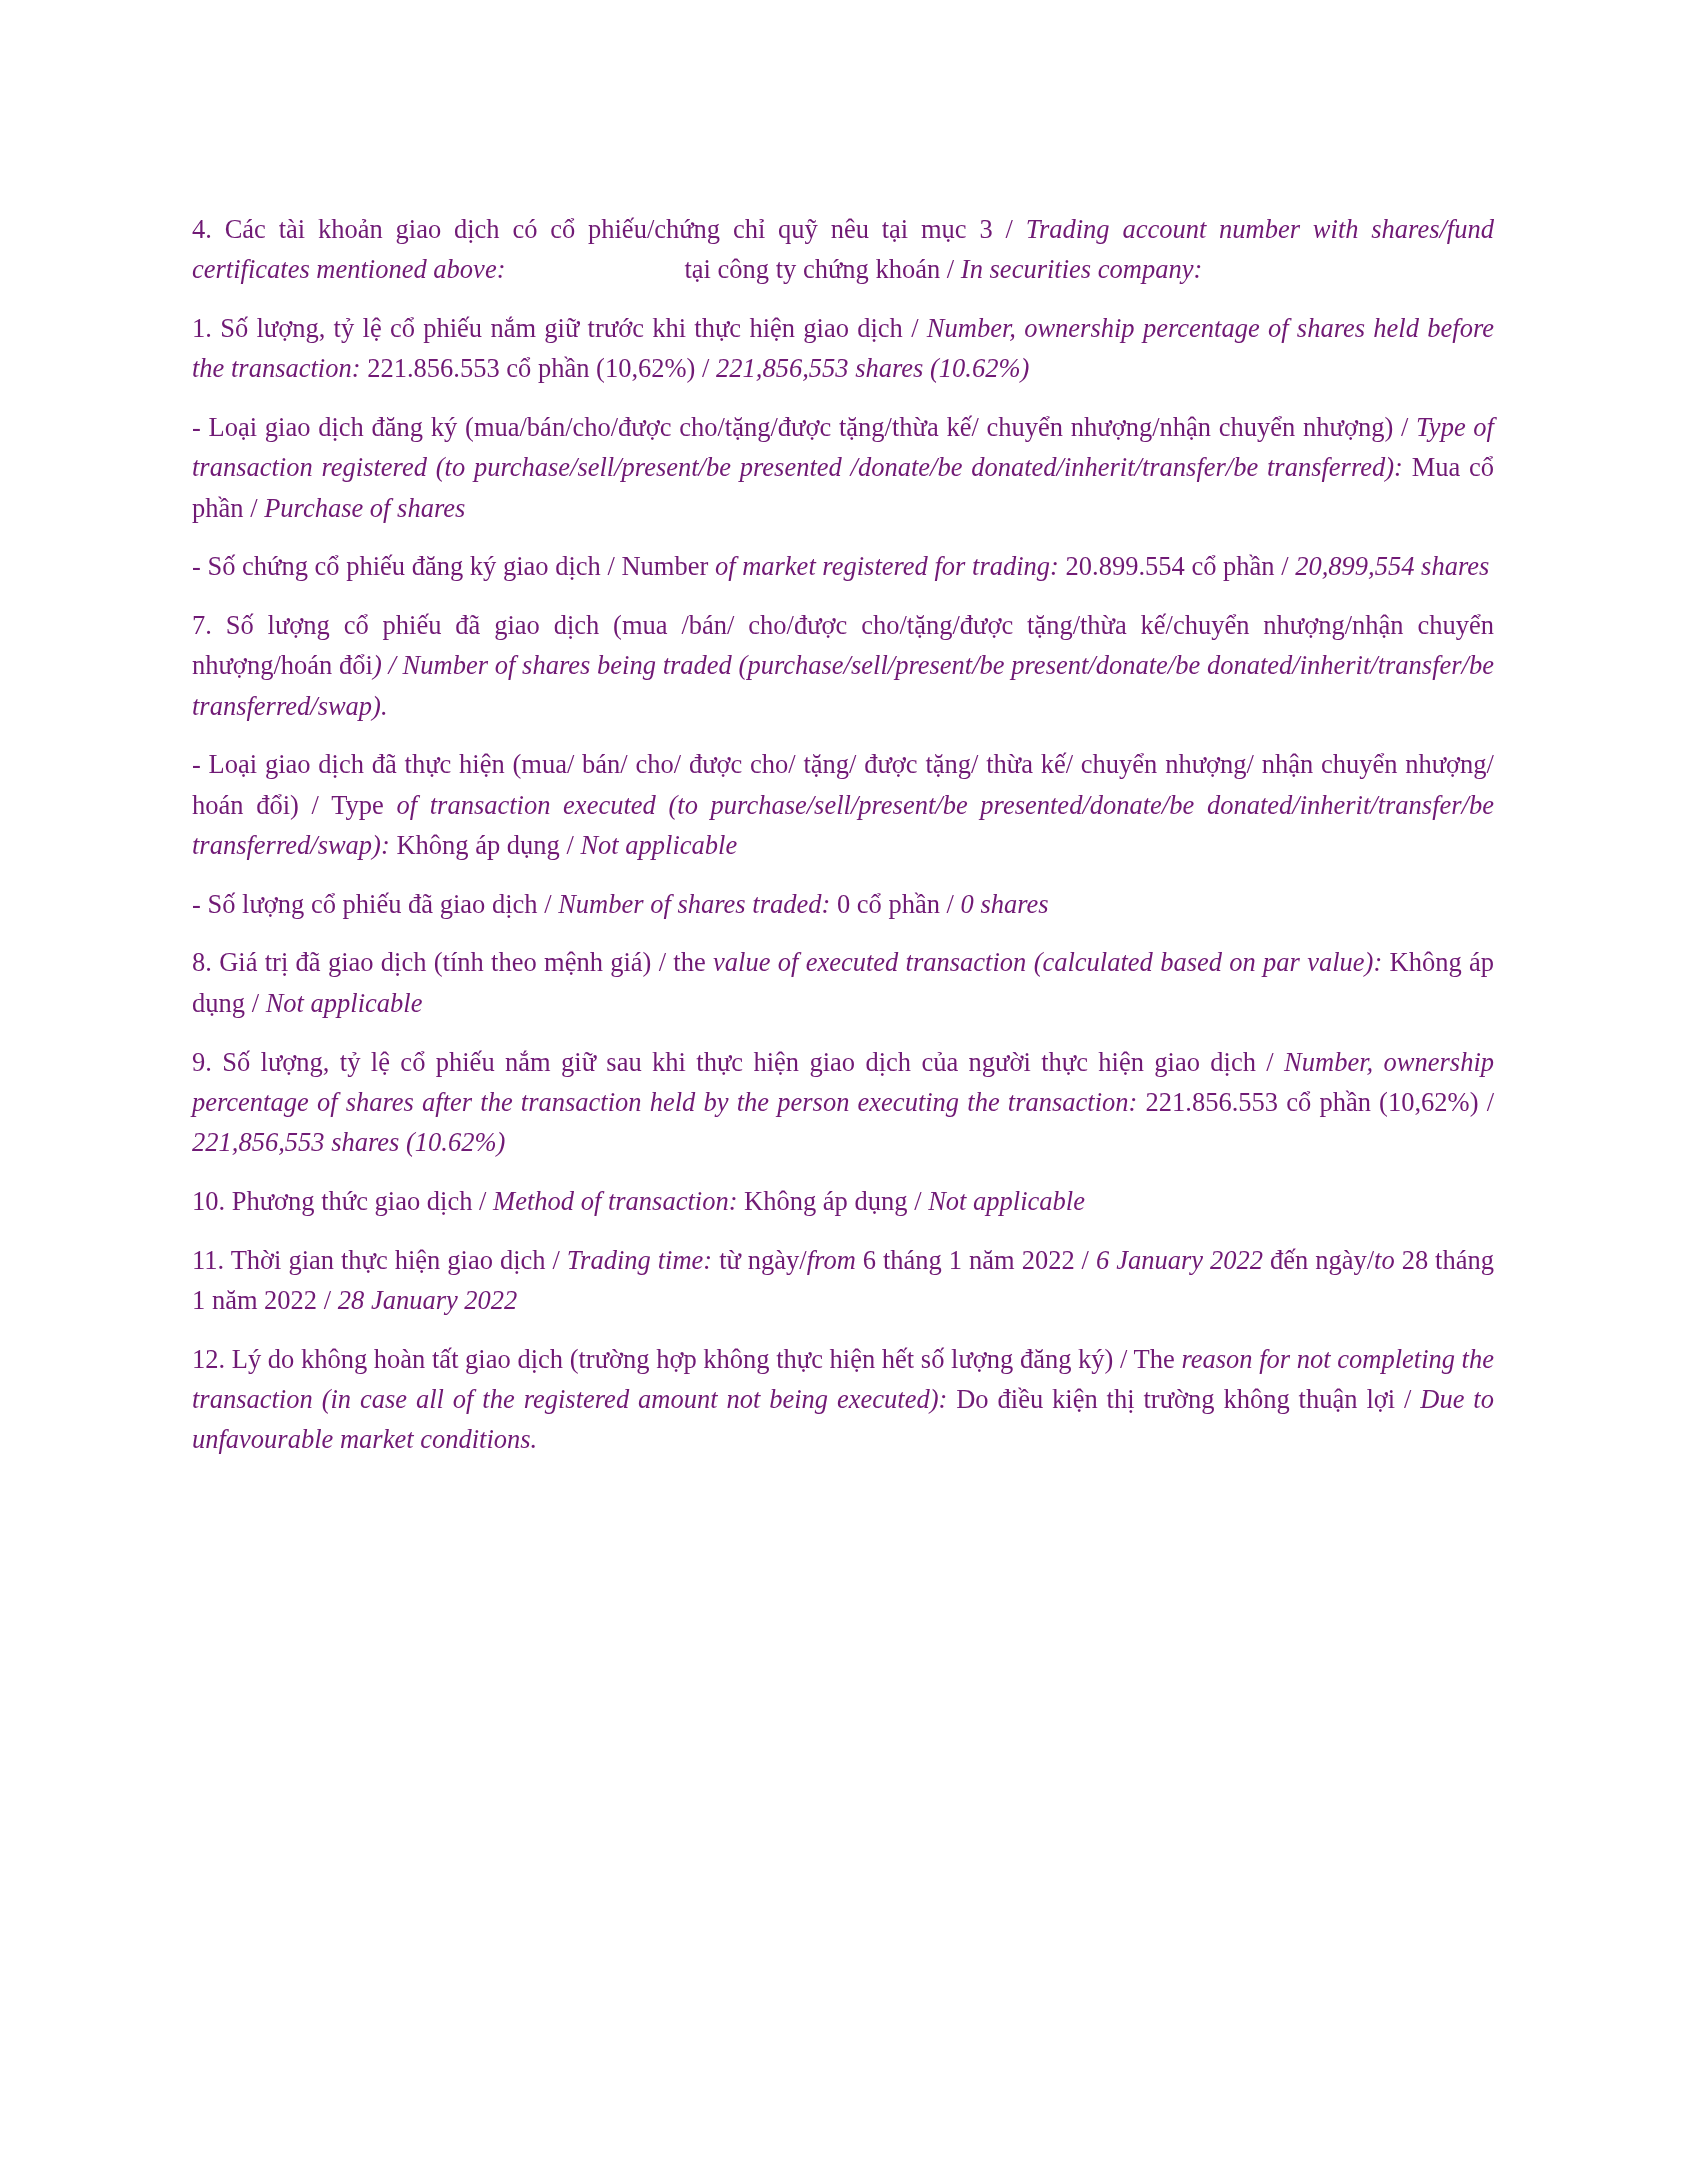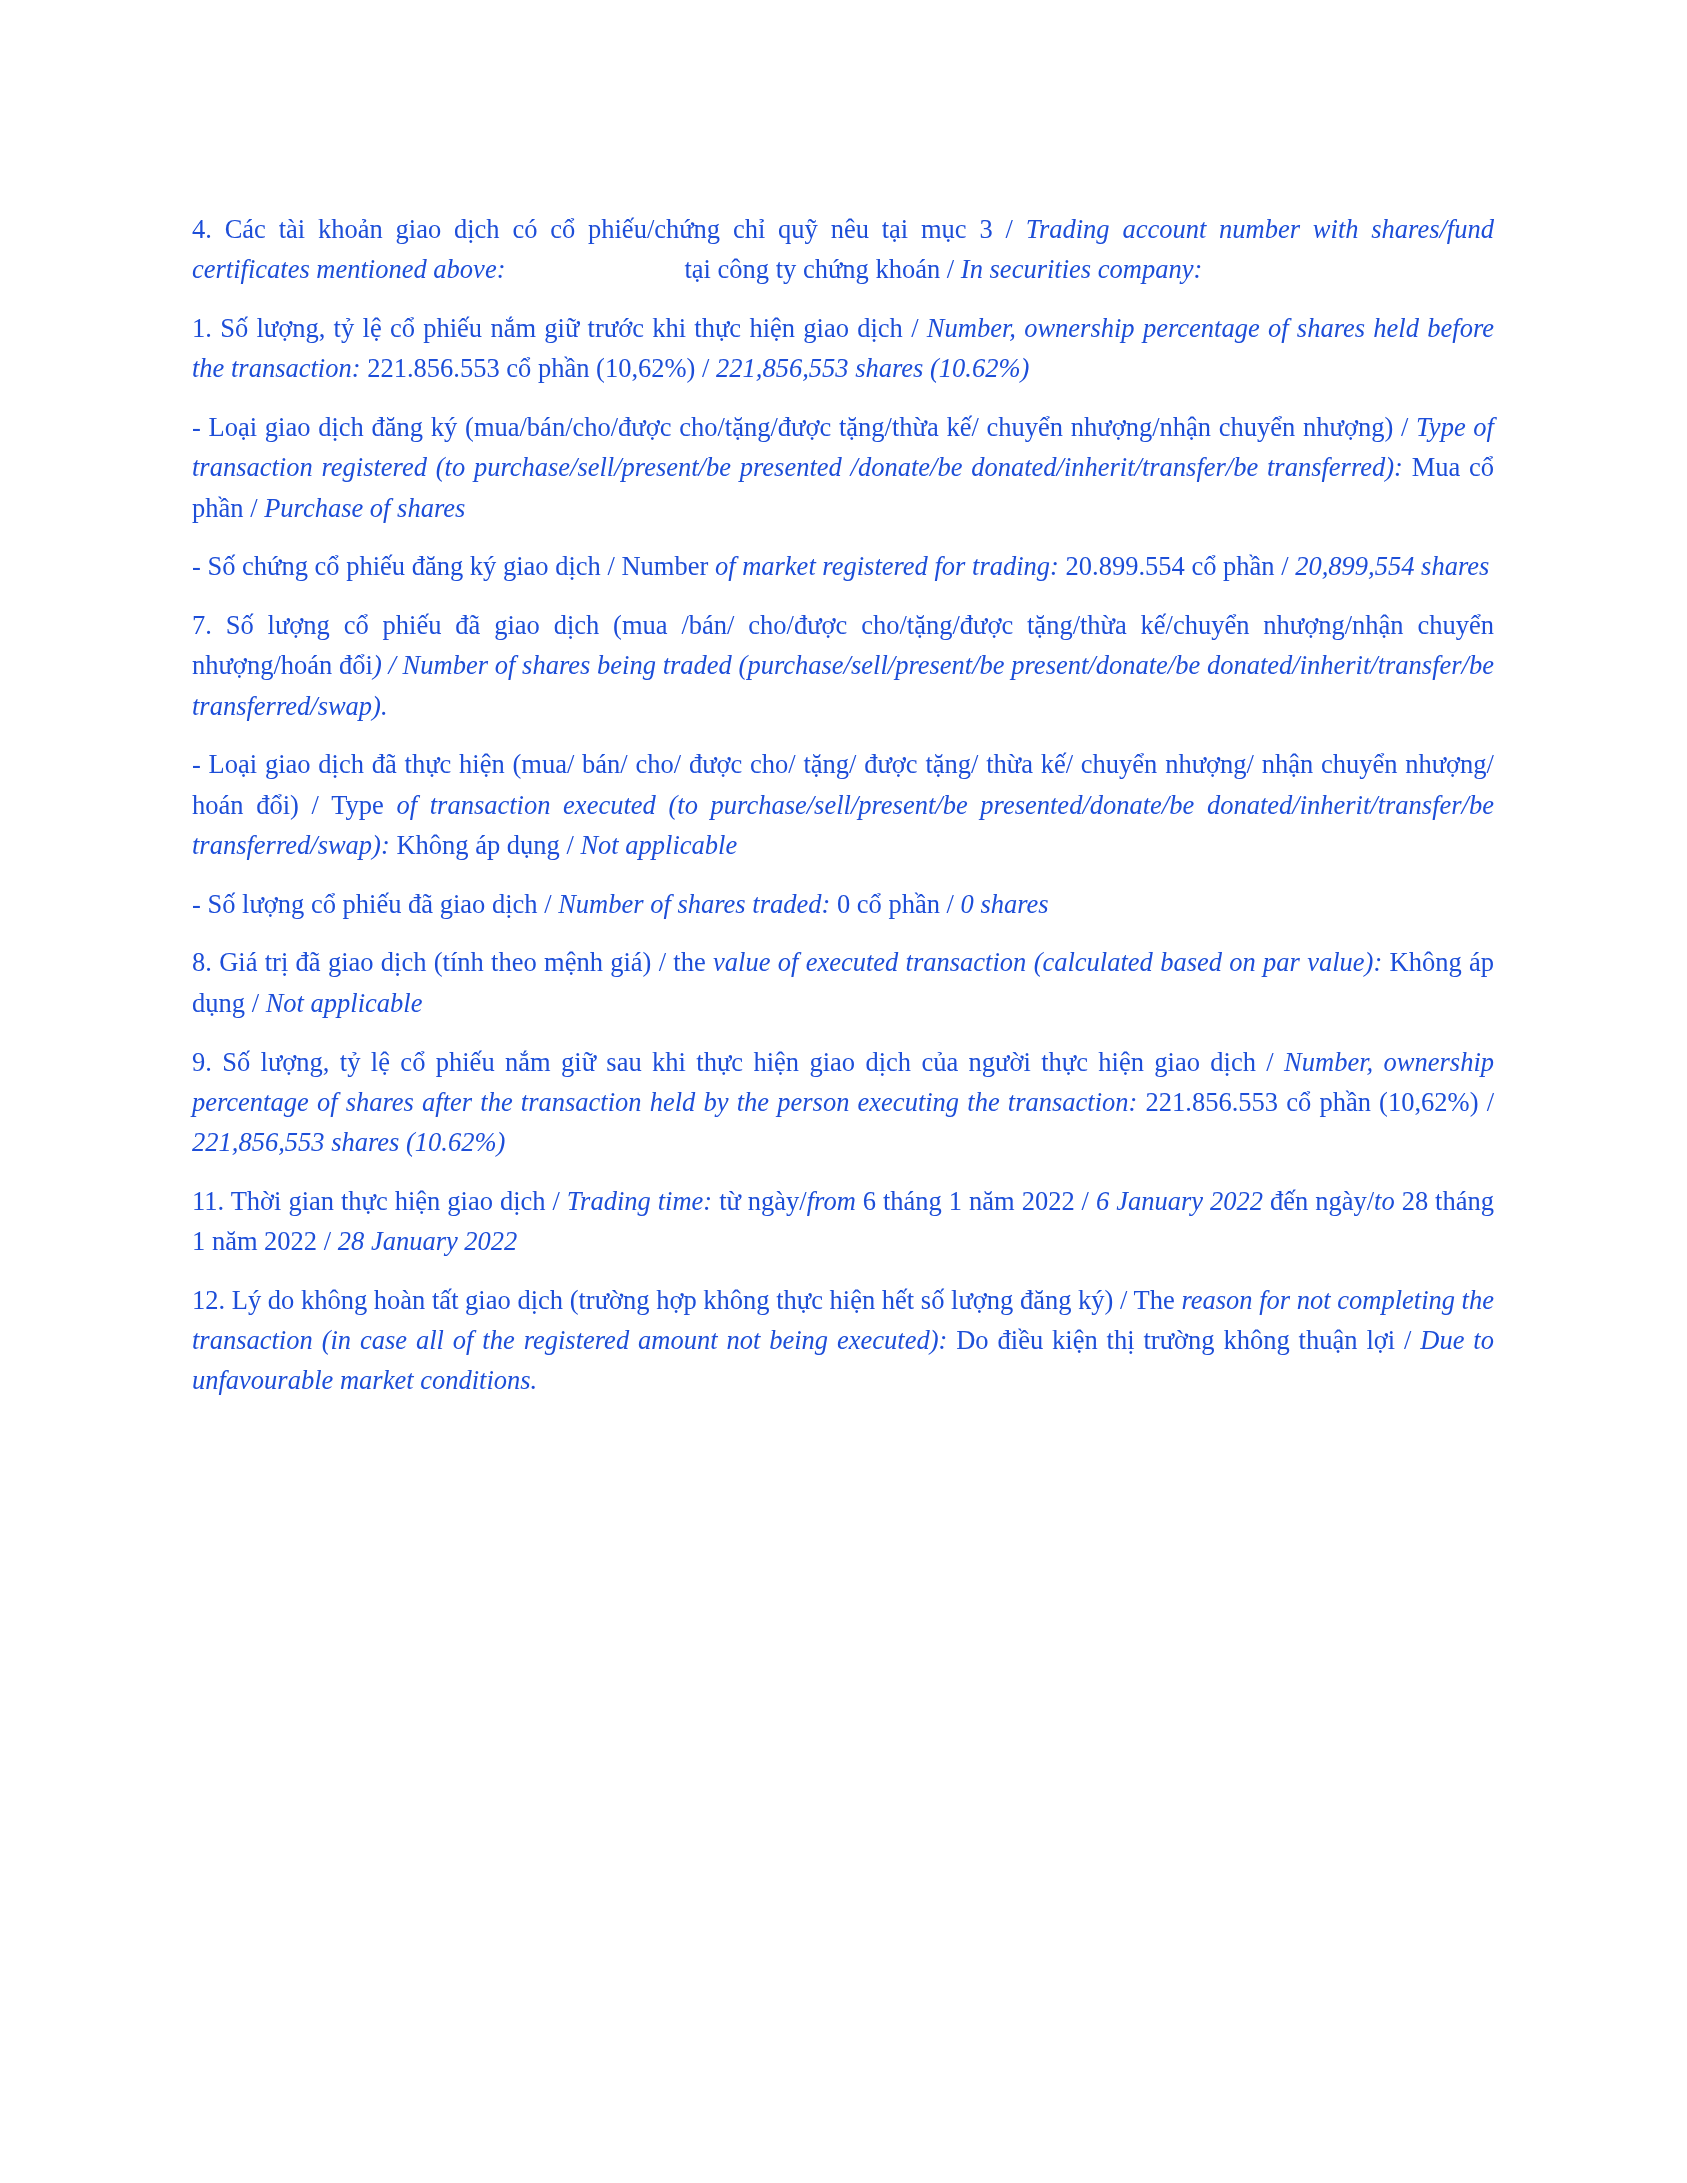--- a/index.html
+++ b/index.html
@@ -20,21 +20,21 @@
     position: absolute;
     left: 192px;
     top: 209px;
     width: 1302px;
   }
   p.para {
     margin: 0 0 18.5px 0;
     font-family: "Liberation Serif", "DejaVu Serif", serif;
     font-size: 26.5px;
     line-height: 1.52;
-    color: #1d4ed8;
+    color: #701a75;
     text-align: justify;
     text-justify: inter-word;
     -webkit-hyphens: none;
     hyphens: none;
   }
   p.para:last-child { margin-bottom: 4px; }
 
   
   .gap-lg { margin-bottom: 42px; }
   .gap-md { margin-bottom: 22.5px; }
@@ -83,20 +83,23 @@
     </p>
 
     <p class="para gap-md">
       <span>8. Giá trị đã giao dịch (tính theo mệnh giá) / the </span><span class="i">value of executed transaction (calculated based on par value): </span><span class="b">Không áp dụng</span><span class="b"> / </span><span class="bi">Not applicable</span>
     </p>
 
     <p class="para gap-md">
       <span>9. Số lượng, tỷ lệ cổ phiếu nắm giữ sau khi thực hiện giao dịch của người thực hiện giao dịch / </span><span class="i">Number, ownership percentage of shares after the transaction held by the person executing the transaction: </span><span class="b">221.856.553 cổ phần (10,62%)</span><span class="b"> / </span><span class="bi">221,856,553 shares (10.62%)</span>
     </p>
 
+    <p class="para gap-md">
+      <span>10. Phương thức giao dịch / </span><span class="i">Method of transaction: </span><span class="b">Không áp dụng</span><span class="b"> / </span><span class="bi">Not applicable</span>
+    </p>
 
     <p class="para gap-md">
       <span>11. Thời gian thực hiện giao dịch / </span><span class="i">Trading time: </span><span>từ ngày/</span><span class="i">from </span><span class="b">6 tháng 1 năm 2022</span><span class="b"> / </span><span class="bi">6 January 2022</span><span> đến ngày/</span><span class="i">to </span><span class="b">28 tháng 1 năm 2022</span><span class="b"> / </span><span class="bi">28 January 2022</span>
     </p>
 
     <p class="para">
       <span>12. Lý do không hoàn tất giao dịch (trường hợp không thực hiện hết số lượng đăng ký) / The </span><span class="i">reason for not completing the transaction (in case all of the registered amount not being executed): </span><span class="b">Do điều kiện thị trường không thuận lợi</span><span class="b"> / </span><span class="bi">Due to unfavourable market conditions.</span>
     </p>
 
   </div>

